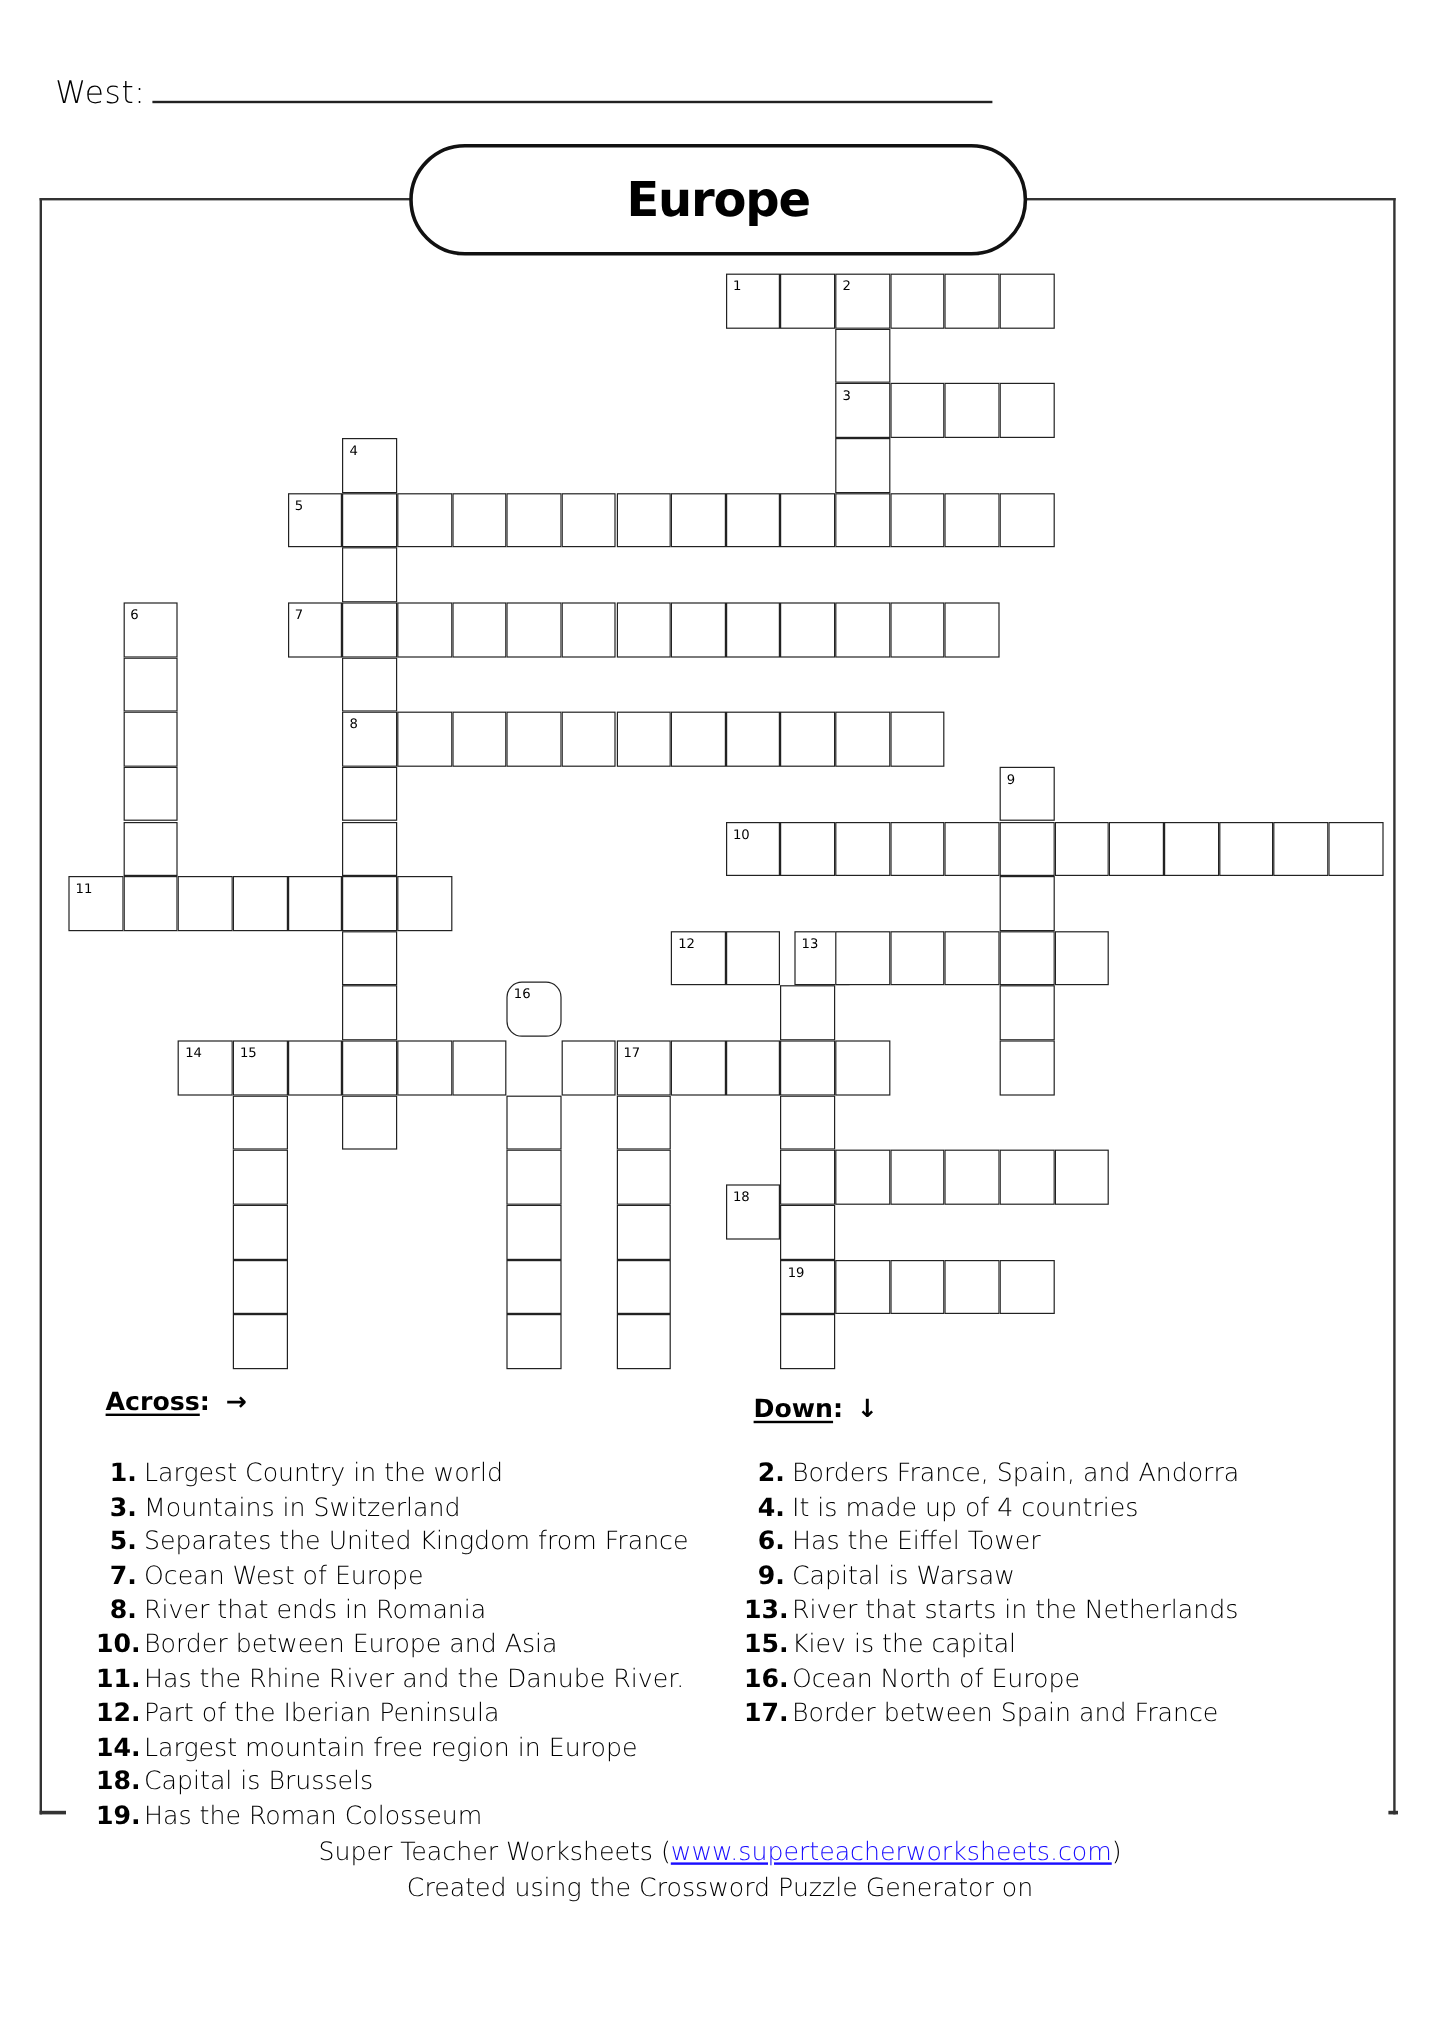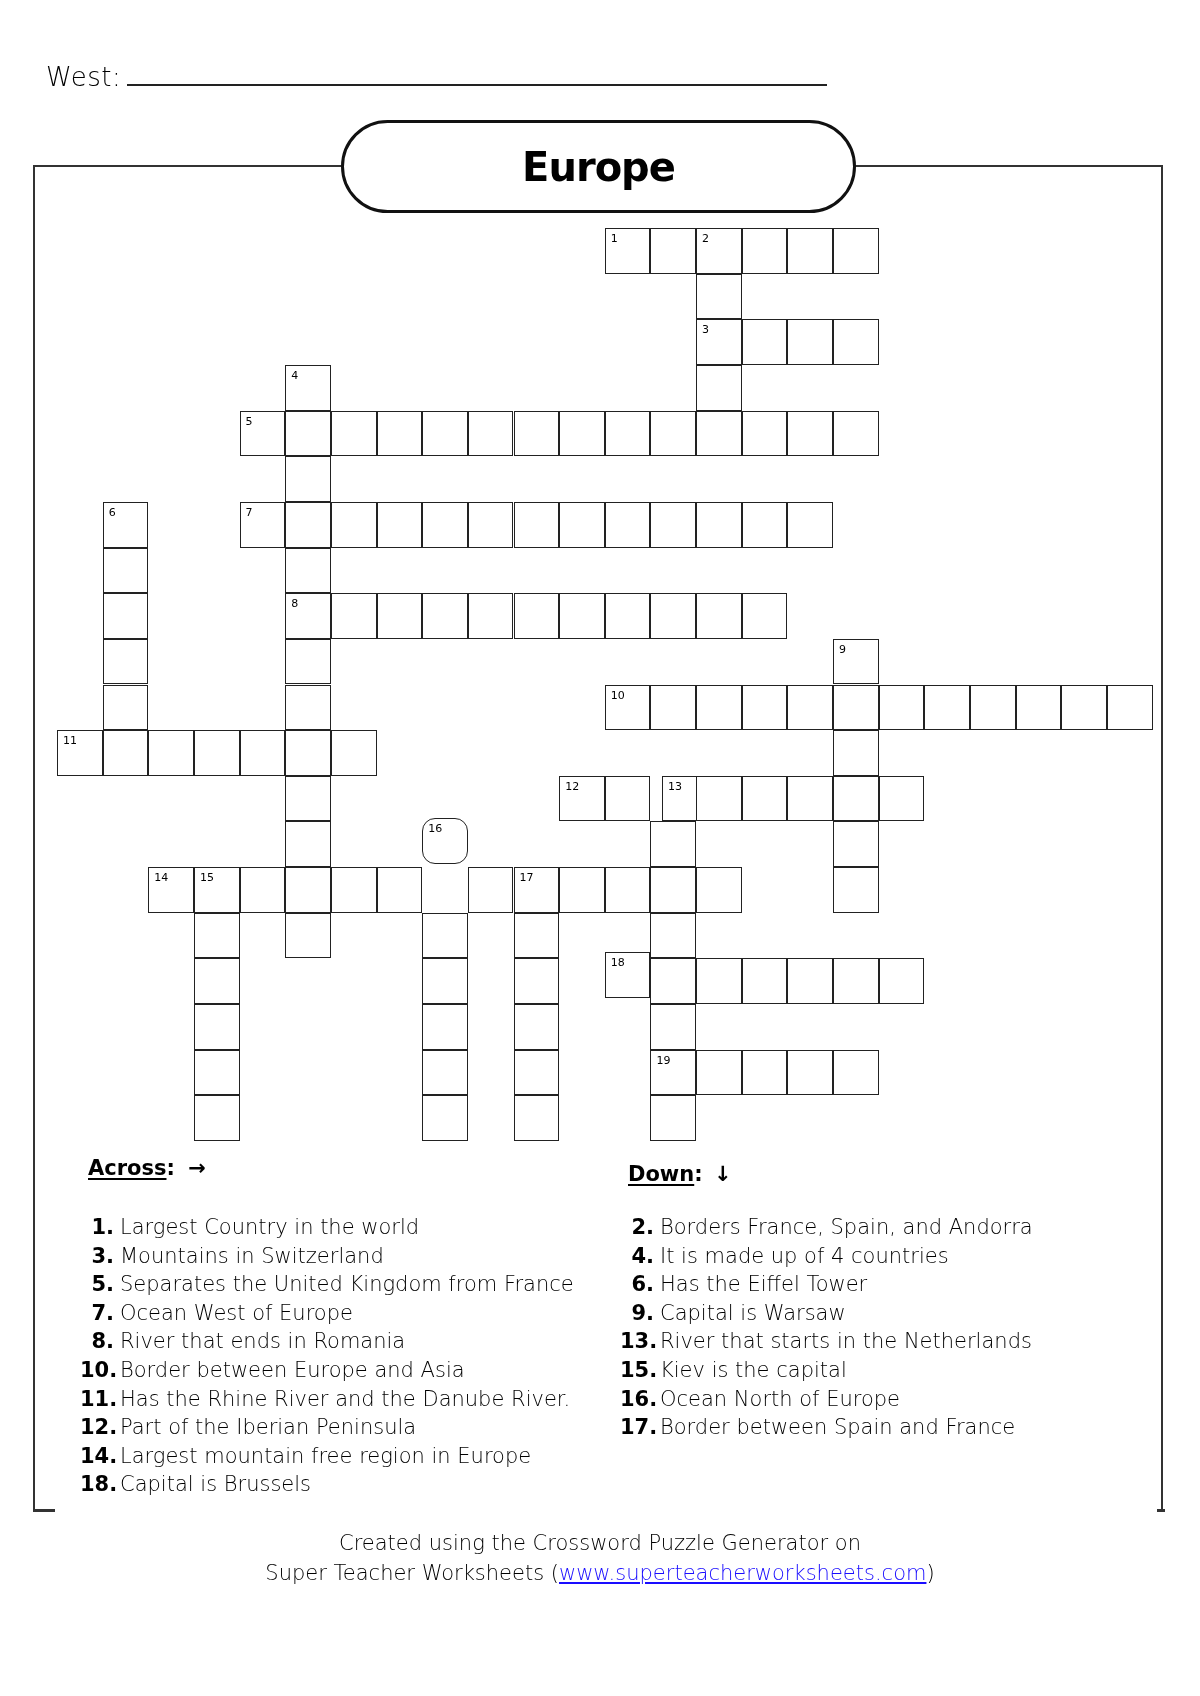--- a/index.html
+++ b/index.html
@@ -198,21 +198,21 @@
     <div class="cell" style="left: 422.2px; top: 912.75px;"></div>
     <div class="cell" style="left: 422.2px; top: 958.4px;"></div>
     <div class="cell" style="left: 422.2px; top: 1004.05px;"></div>
     <div class="cell" style="left: 422.2px; top: 1049.7px;"></div>
     <div class="cell" style="left: 422.2px; top: 1095.35px;"></div>
     <div class="cell" style="left: 513.5px; top: 912.75px;"></div>
     <div class="cell" style="left: 513.5px; top: 958.4px;"></div>
     <div class="cell" style="left: 513.5px; top: 1004.05px;"></div>
     <div class="cell" style="left: 513.5px; top: 1049.7px;"></div>
     <div class="cell" style="left: 513.5px; top: 1095.35px;"></div>
-    <div class="cell" style="left: 604.8px; top: 952px;">
+    <div class="cell" style="left: 604.8px; top: 987px;">
       <span class="num">18</span>
     </div>
     <div class="cell" style="left: 696.1px; top: 958.4px;"></div>
     <div class="cell" style="left: 741.75px; top: 958.4px;"></div>
     <div class="cell" style="left: 787.4px; top: 958.4px;"></div>
     <div class="cell" style="left: 833.05px; top: 958.4px;"></div>
     <div class="cell" style="left: 878.7px; top: 958.4px;"></div>
     <div class="cell" style="left: 696.1px; top: 1049.7px;"></div>
     <div class="cell" style="left: 741.75px; top: 1049.7px;"></div>
     <div class="cell" style="left: 787.4px; top: 1049.7px;"></div>
@@ -257,20 +257,24 @@
       <span class="t">Part of the Iberian Peninsula</span>
     </li>
     <li>
       <span class="n">14.</span>
       <span class="t">Largest mountain free region in Europe</span>
     </li>
     <li>
       <span class="n">18.</span>
       <span class="t">Capital is Brussels</span>
     </li>
+    <li>
+      <span class="n">19.</span>
+      <span class="t">Has the Roman Colosseum</span>
+    </li>
   </ul>
 
 <div class="clue-head" style="left:628px;top:1162px;">
   <span class="lbl">Down</span><span>:</span>
   <span style="margin-left:4px;">↓</span>
 </div>
 <ul class="clue-list" id="down-list" style="left:620px;top:1213px;">
     <li>
       <span class="n">2.</span>
       <span class="t">Borders France, Spain, and Andorra</span>
@@ -299,17 +303,17 @@
       <span class="n">16.</span>
       <span class="t">Ocean North of Europe</span>
     </li>
     <li>
       <span class="n">17.</span>
       <span class="t">Border between Spain and France</span>
     </li>
   </ul>
 
 <div class="footer">
-  <div>Created using the Crossword Puzzle Generator on</div>
   <div>
     <span>Super Teacher Worksheets (</span><a style="color: rgb(26, 13, 255);">www.superteacherworksheets.com</a><span>)</span>
   </div>
+  <div>Created using the Crossword Puzzle Generator on</div>
 </div>
 
 </body></html>

